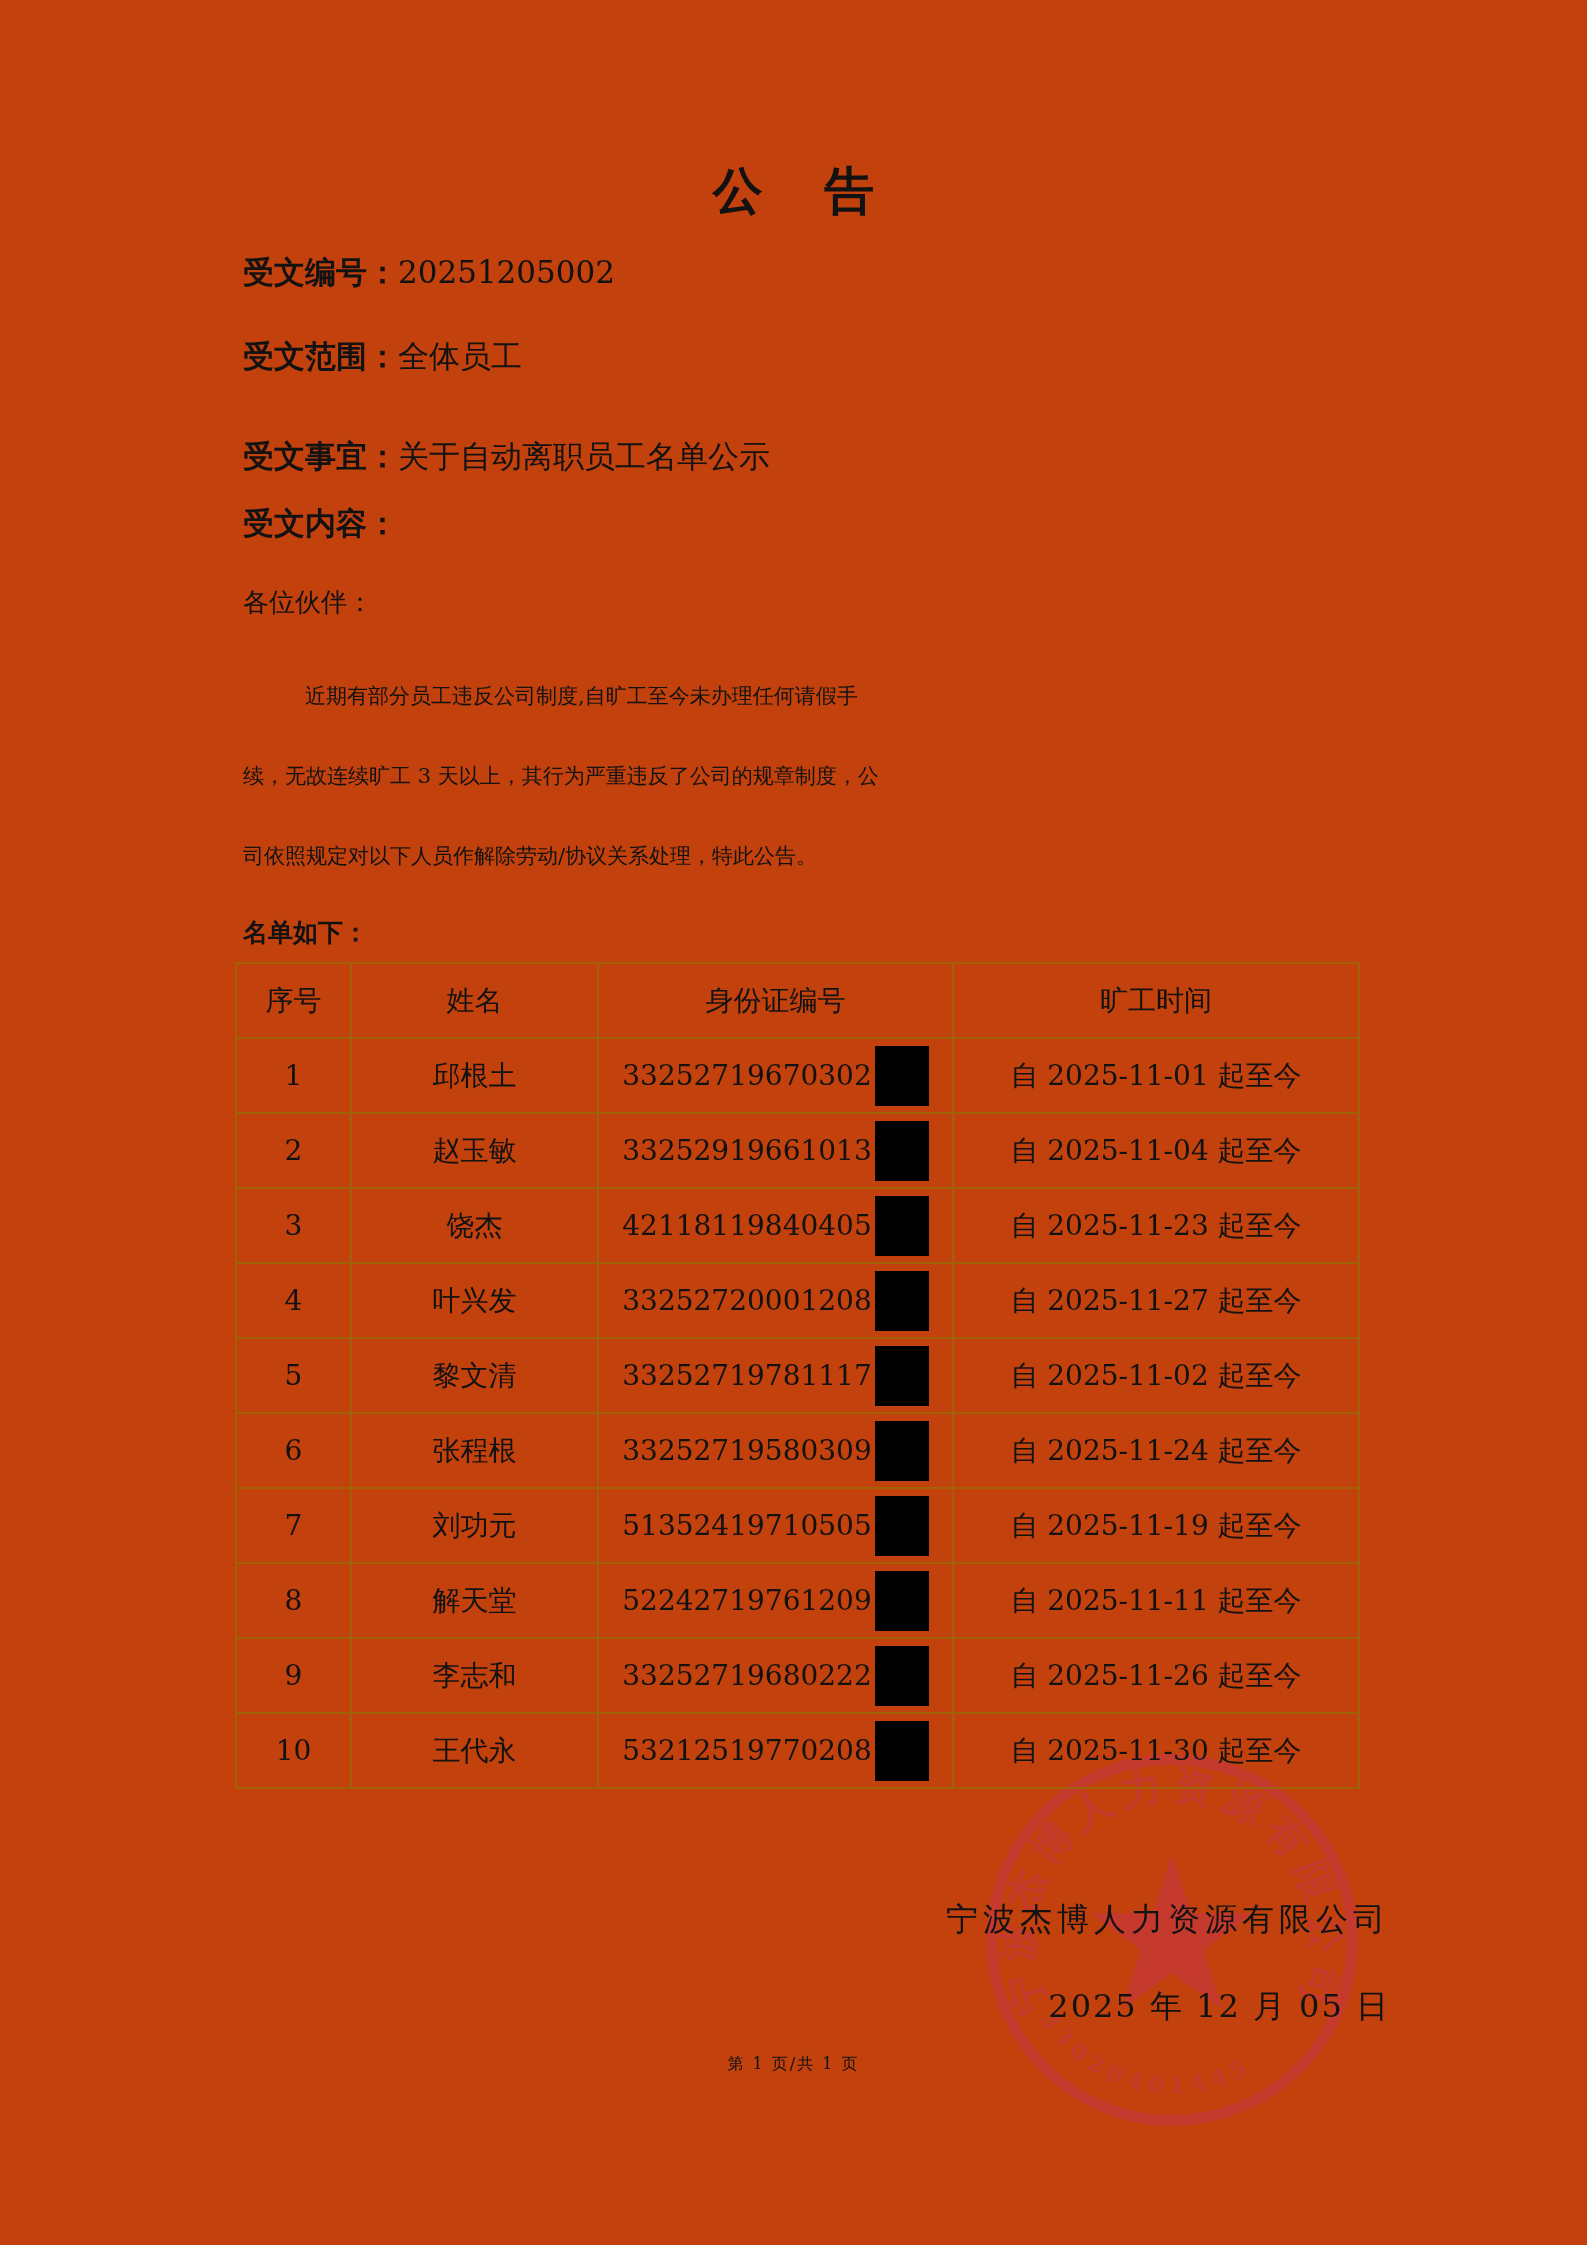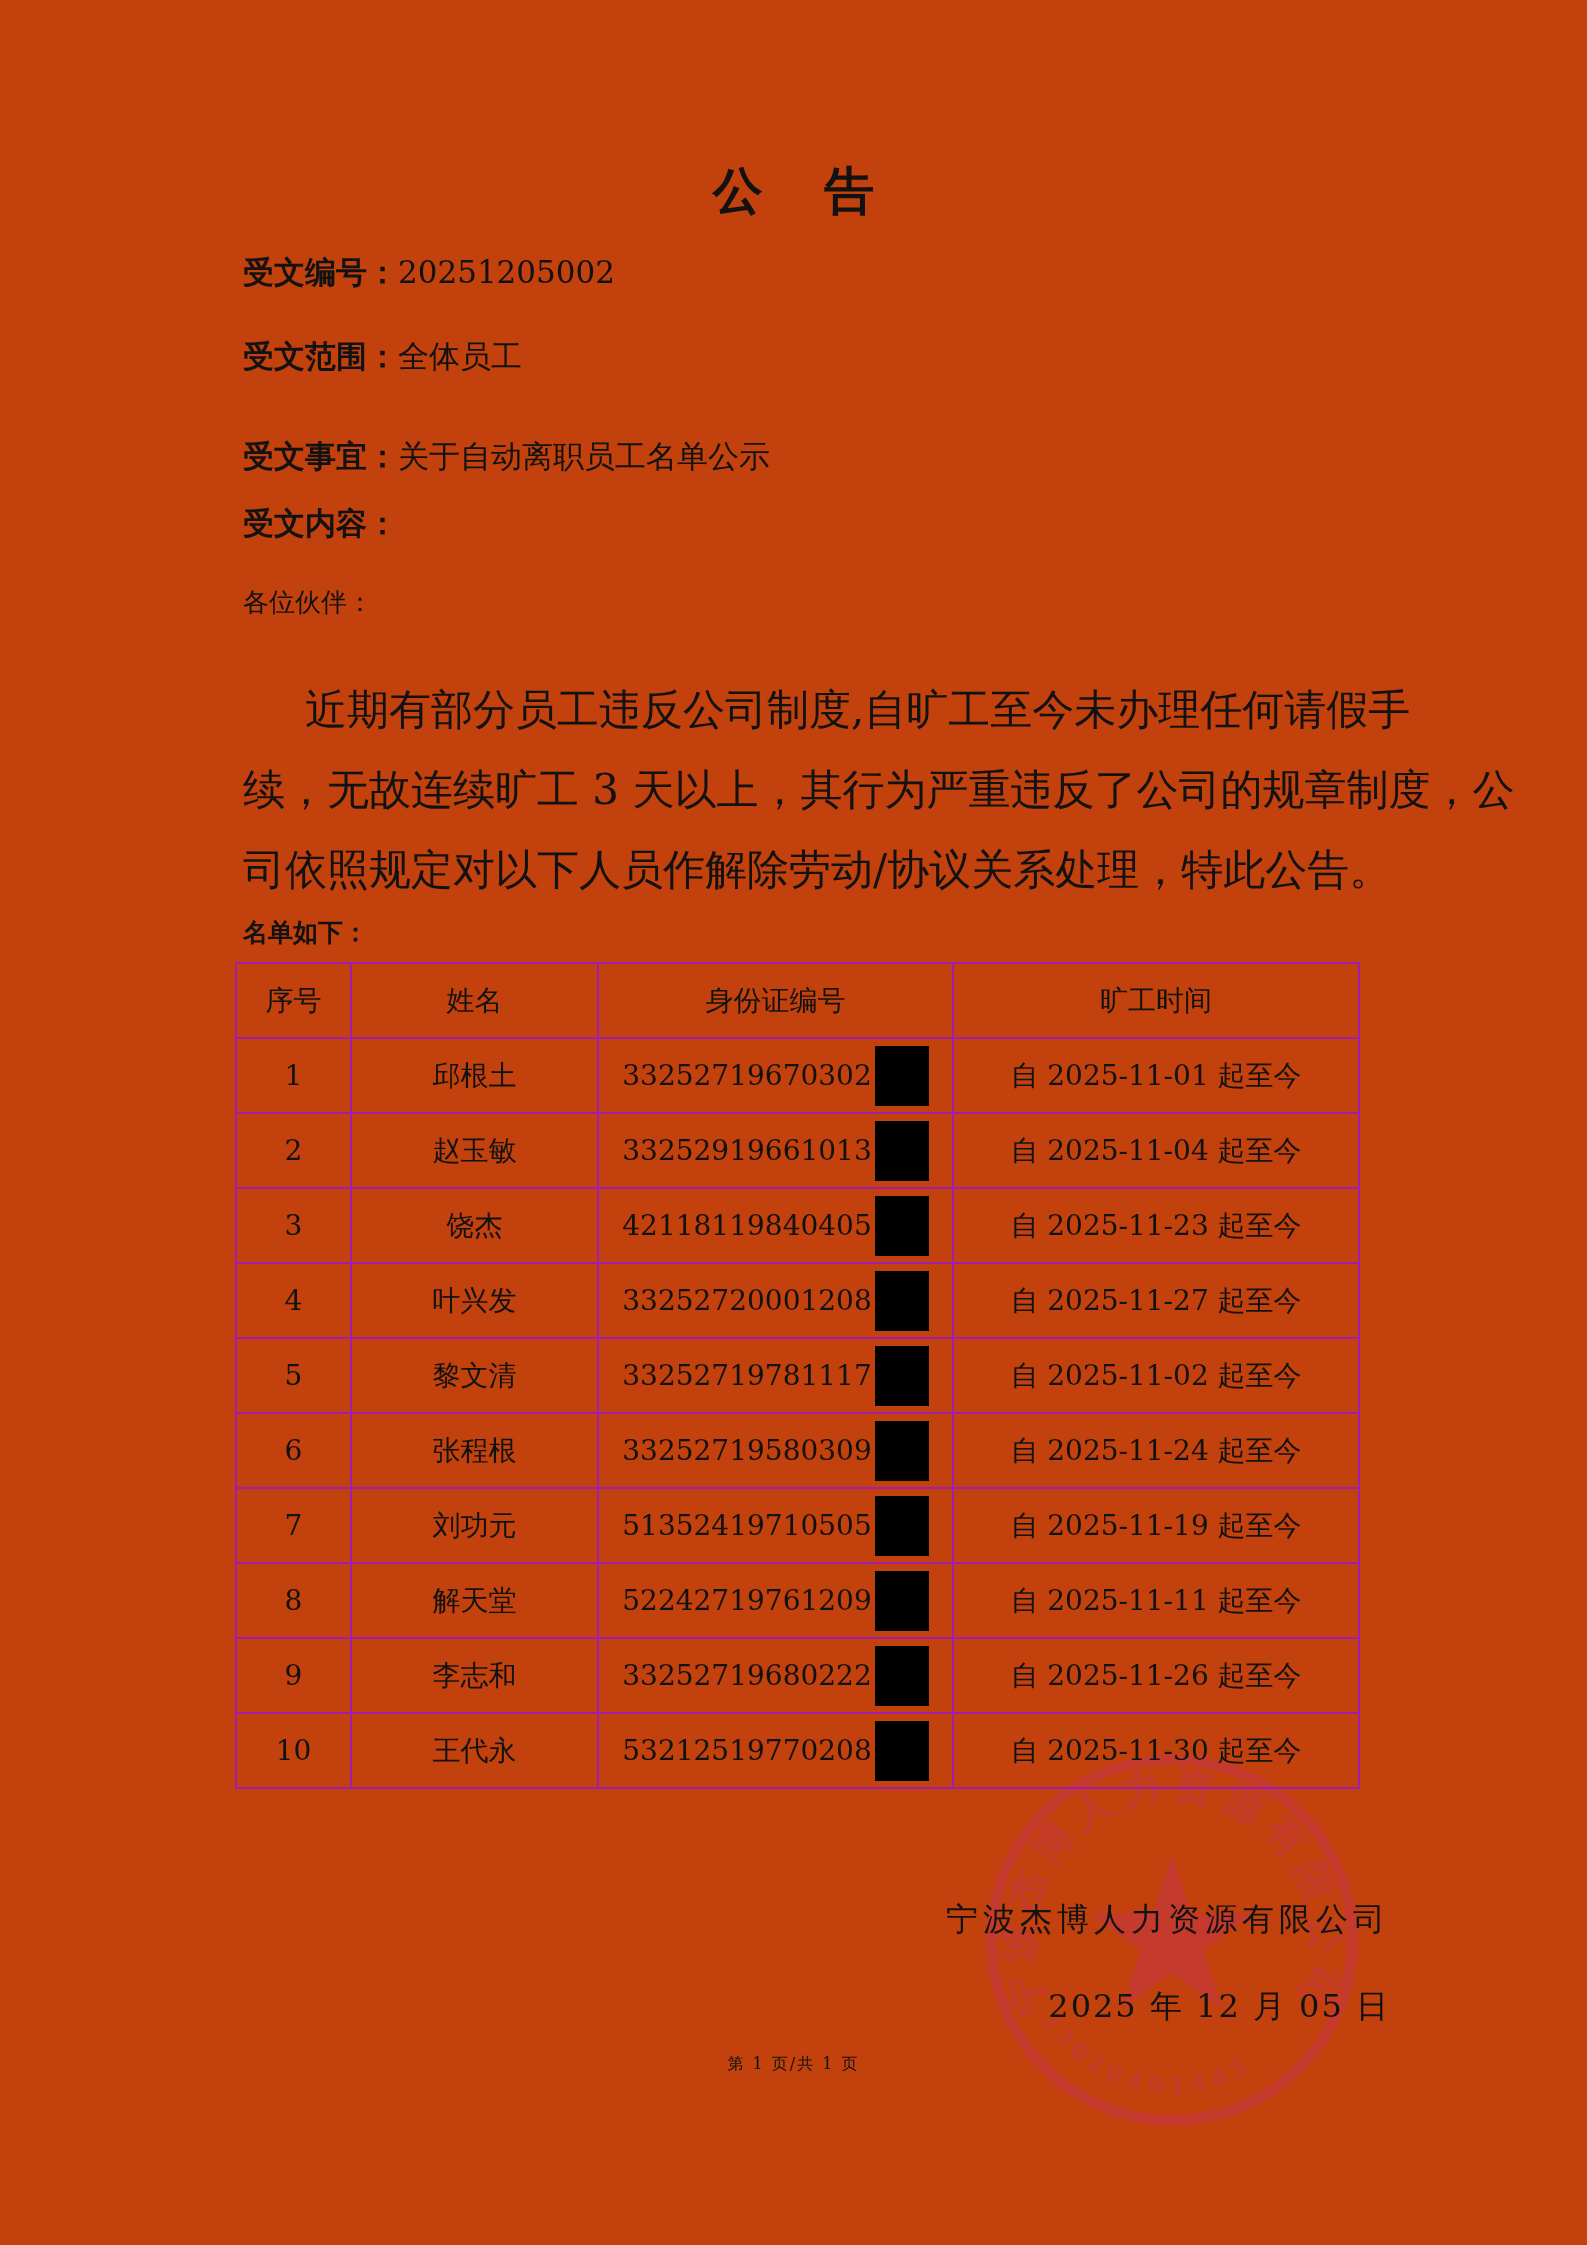--- a/index.html
+++ b/index.html
@@ -16,33 +16,33 @@
     position:absolute;top:158px;left:0;width:100%;
     text-align:center;font-size:50px;font-weight:bold;
     letter-spacing:22px;text-indent:22px;
   }
   .field{
     position:absolute;left:243px;font-size:31px;line-height:44px;white-space:nowrap;
   }
   .field .lbl{font-weight:bold;}
   .f0{top:250px}.f1{top:334px}.f2{top:434px}.f3{top:501px}
   .salutation{position:absolute;left:243px;top:585px;font-size:26px;}
-  .para-line{position:absolute;left:243px;font-size:42px;white-space:nowrap;}
+  .para-line{position:absolute;left:243px;font-size:21px;white-space:nowrap;}
   .p0{top:682px;padding-left:62px;}
   .p1{top:762px;}
   .p2{top:842px;}
   .list-label{position:absolute;left:243px;top:916px;font-size:25px;font-weight:bold;}
   table.roster{
     position:absolute;left:235px;top:962px;
     border-collapse:collapse;table-layout:fixed;
     width:1123px;z-index:2;
     font-size:28px;
   }
   table.roster th,table.roster td{
-    border:2px solid #a21caf;
+    border:2px solid #a16207;
     height:73px;text-align:center;vertical-align:middle;
     font-weight:normal;padding:0;
     background:transparent;
   }
   .col-no{width:115px}.col-name{width:247px}.col-id{width:355px}.col-time{width:406px}
   .idcell{display:flex;align-items:center;justify-content:center;}
   .redact{
     display:inline-block;width:54px;height:60px;background:#000;
     margin-left:3px;vertical-align:middle;
   }

